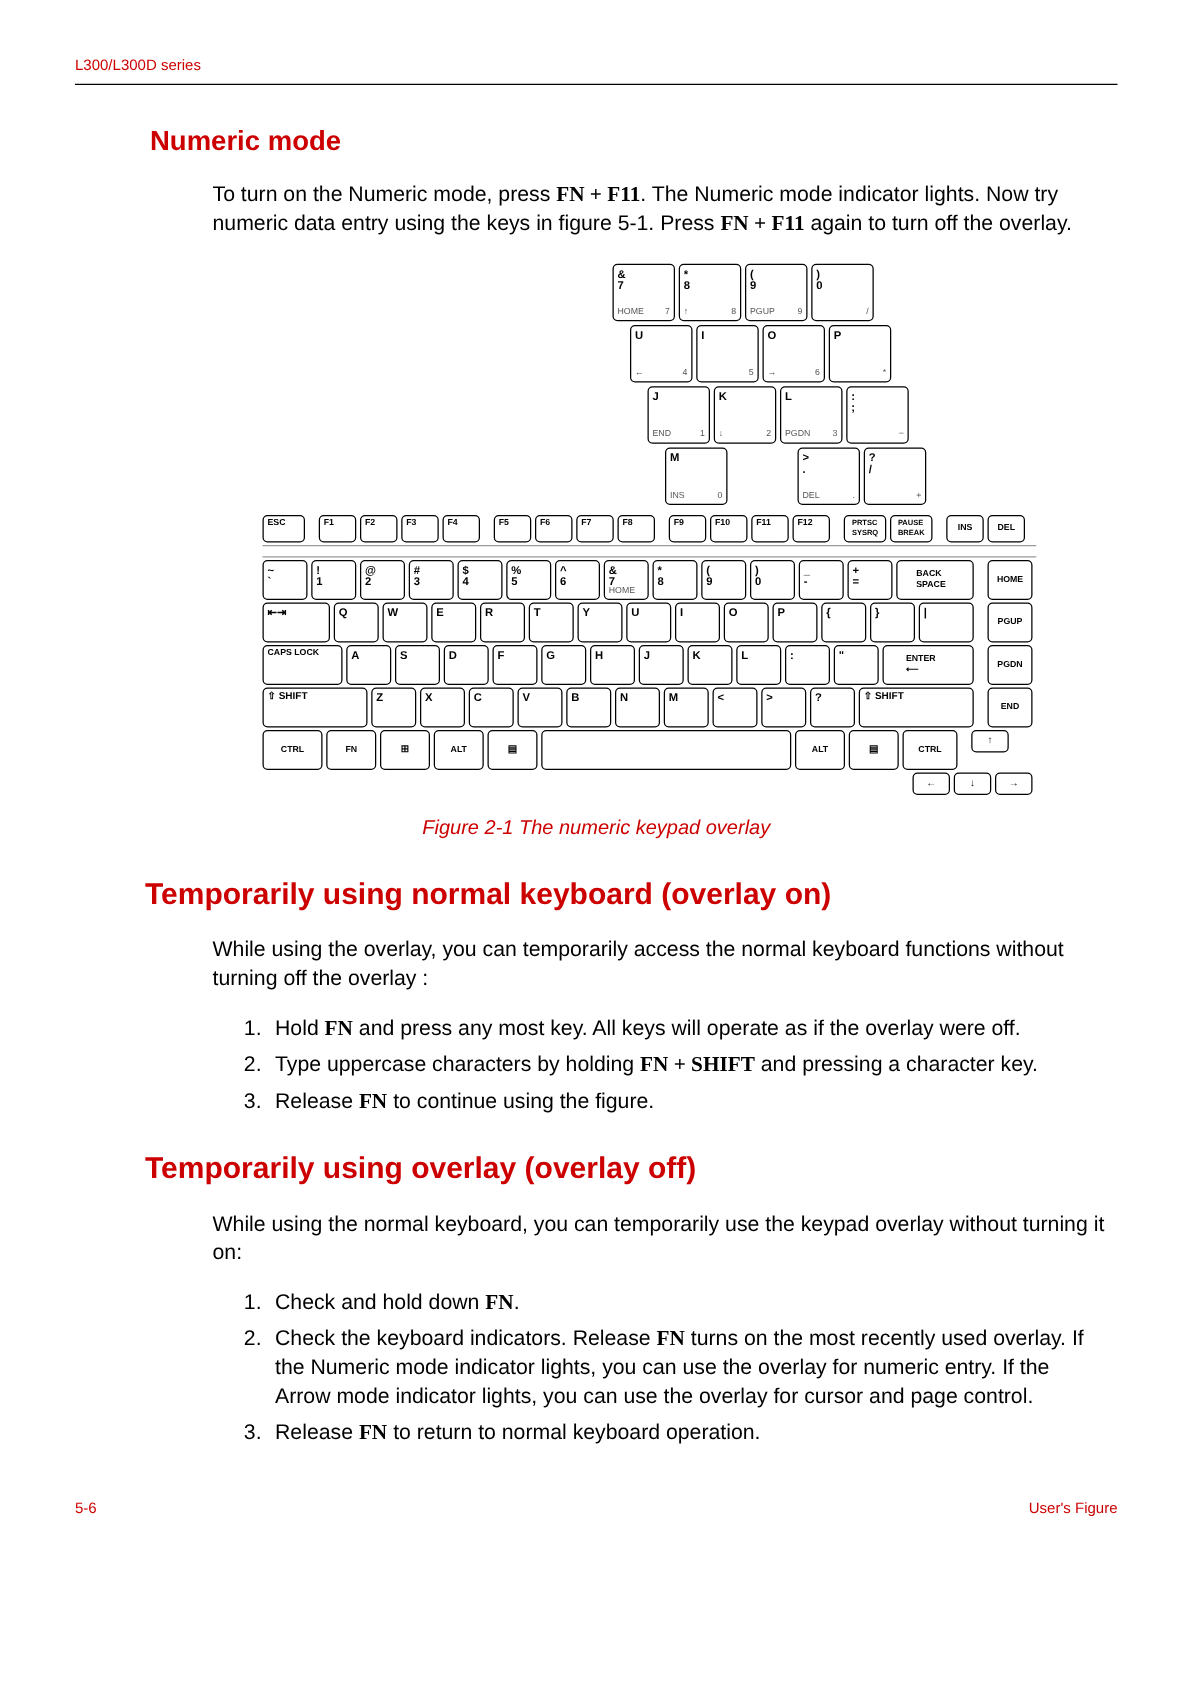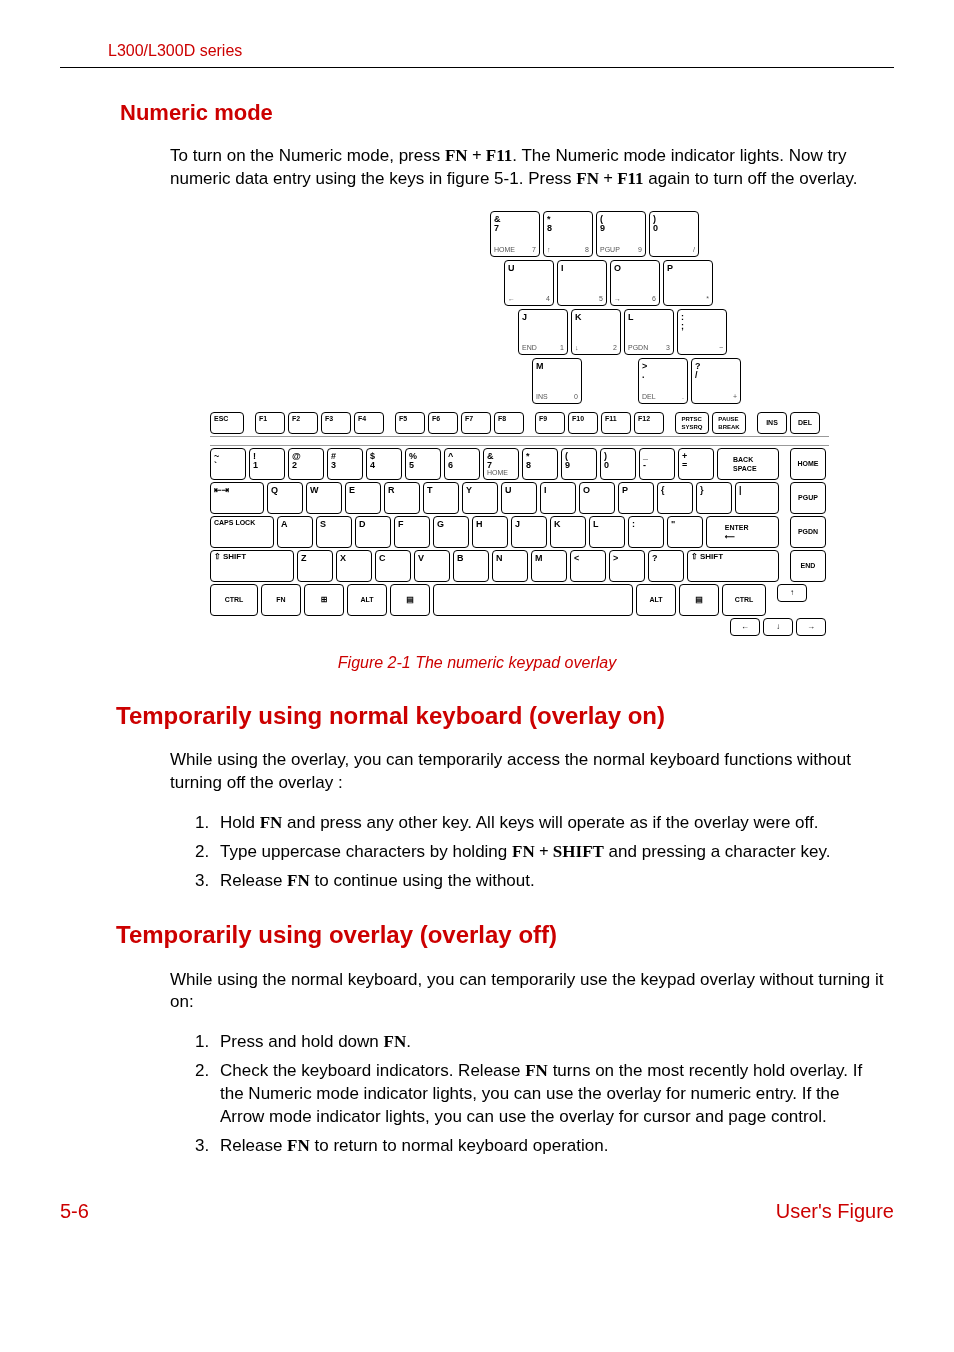--- a/index.html
+++ b/index.html
@@ -13,22 +13,21 @@
     font-size: 17px;
     line-height: 1.35;
   }
   .hdr-line {
     border-bottom: 1px solid #000;
     padding-bottom: 4px;
     margin-bottom: 30px;
   }
   .hdr-series {
     color: #c00;
-    font-size: 16px;
-    margin-left: 48px;
+    font-size: 12px;
   }
   .h-red {
     color: #c00;
     font-weight: bold;
     font-size: 22px;
     margin-top: 26px;
     margin-bottom: 10px;
     margin-left: 60px;
   }
   .h-red-sm {
@@ -58,21 +57,21 @@
     color: #c00;
     font-style: italic;
     font-size: 16px;
     text-align: center;
     margin-top: 8px;
   }
   .footer {
     display: flex;
     justify-content: space-between;
     color: #c00;
-    font-size: 20px;
+    font-size: 12px;
     margin-top: 40px;
   }
   .kbd-wrap {
     margin-left: 150px;
     margin-top: 20px;
     margin-bottom: 10px;
   }
   
   .kbd {
     display: inline-block;
@@ -521,29 +520,29 @@
           <span class="c">→</span>
         </div>
     </div>
   </div>
 </div>
 <div class="fig-caption">Figure 2-1 The numeric keypad overlay</div>
 
 <div class="h-red-sm">Temporarily using normal keyboard (overlay on)</div>
 <p class="body-text">While using the overlay, you can temporarily access the normal keyboard functions without turning off the overlay :</p>
 <ol class="steps">
-  <li><span>Hold </span><span class="bold">FN</span><span> and press any other key. All keys will operate as if the overlay were off.</span></li>
+  <li><span>Hold </span><span class="bold">FN</span><span> and press any most key. All keys will operate as if the overlay were off.</span></li>
   <li><span>Type uppercase characters by holding </span><span class="bold">FN + SHIFT</span><span> and pressing a character key.</span></li>
-  <li><span>Release </span><span class="bold">FN</span><span> to continue using the without.</span></li>
+  <li><span>Release </span><span class="bold">FN</span><span> to continue using the figure.</span></li>
 </ol>
 
 <div class="h-red-sm">Temporarily using overlay (overlay off)</div>
 <p class="body-text">While using the normal keyboard, you can temporarily use the keypad overlay without turning it on:</p>
 <ol class="steps">
-  <li><span>Press and hold down </span><span class="bold">FN</span><span>.</span></li>
-  <li><span>Check the keyboard indicators. Release </span><span class="bold">FN</span><span> turns on the most recently hold overlay. If the Numeric mode indicator lights, you can use the overlay for numeric entry. If the Arrow mode indicator lights, you can use the overlay for cursor and page control.</span></li>
+  <li><span>Check and hold down </span><span class="bold">FN</span><span>.</span></li>
+  <li><span>Check the keyboard indicators. Release </span><span class="bold">FN</span><span> turns on the most recently used overlay. If the Numeric mode indicator lights, you can use the overlay for numeric entry. If the Arrow mode indicator lights, you can use the overlay for cursor and page control.</span></li>
   <li><span>Release </span><span class="bold">FN</span><span> to return to normal keyboard operation.</span></li>
 </ol>
 
 <div class="footer">
   <span>5-6</span>
   <span>User's Figure</span>
 </div>
 
 </body></html>

